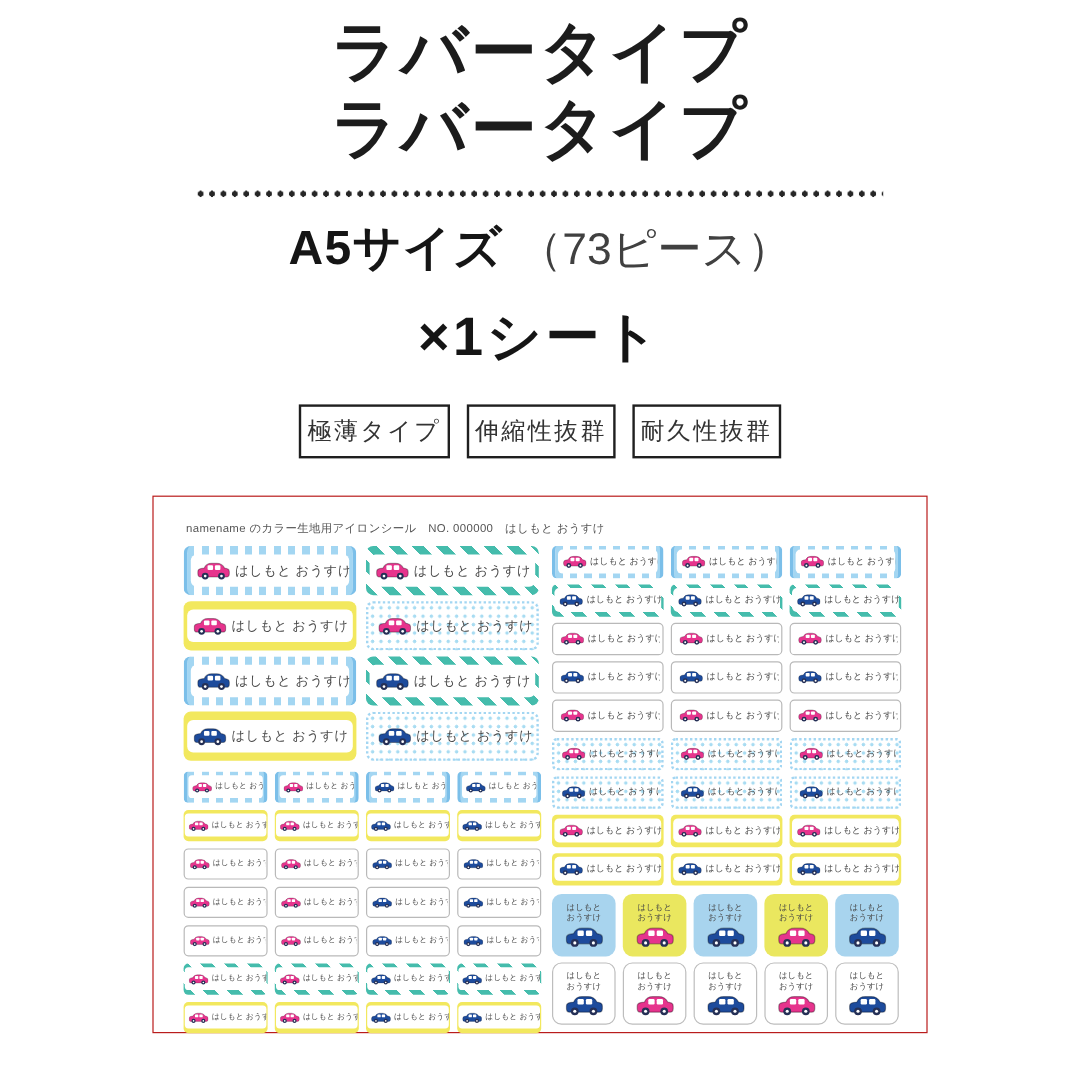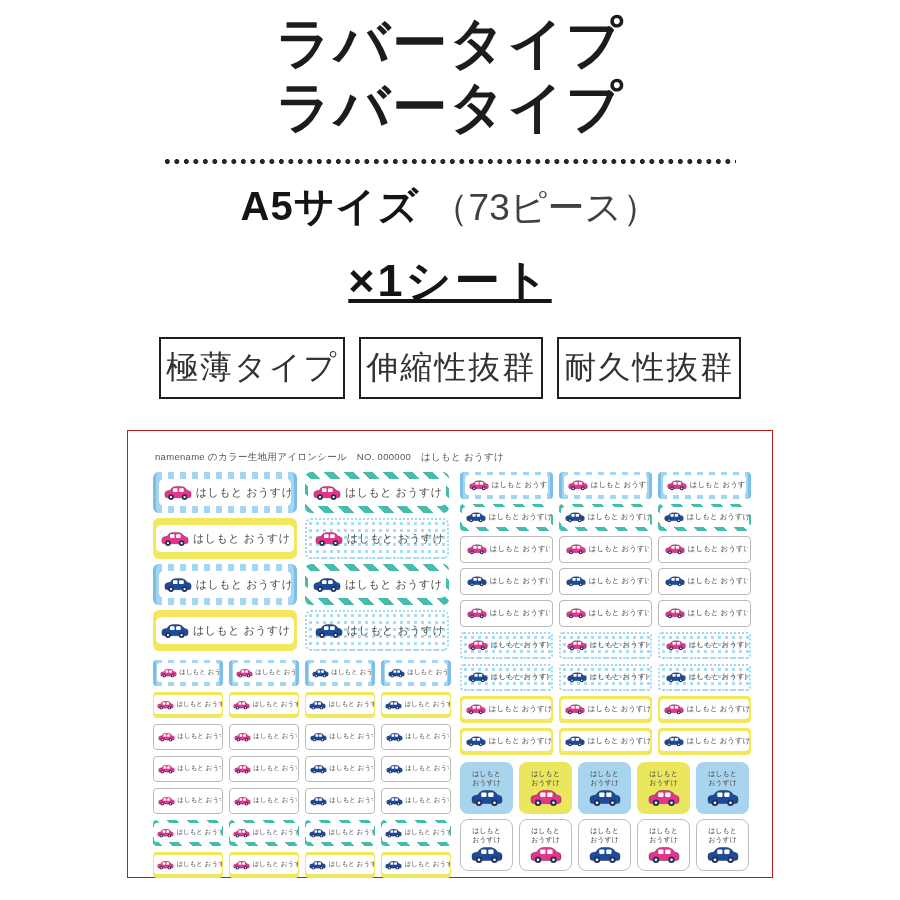--- a/index.html
+++ b/index.html
@@ -5,23 +5,23 @@
   html,body{margin:0;padding:0;background:#ffffff;}
   body{font-family:"Liberation Sans","DejaVu Sans",sans-serif;color:#1b1b1b;}
   .page{width:900px;height:900px;margin:0 auto;text-align:center;overflow:hidden;position:relative;background:#fff;}
 
   .title{margin:0;padding-top:12px;font-size:55px;font-weight:800;line-height:1.16;letter-spacing:2px;color:#1c1c1c;}
   .divider{width:572px;height:7px;margin:18px auto 14px;
     background-image:radial-gradient(circle at 3.2px 3.5px,#262626 2.4px,rgba(0,0,0,0) 2.6px);
     background-size:9.5px 7px;background-repeat:repeat-x;}
   .size-line{font-size:40px;font-weight:800;letter-spacing:1px;color:#151515;}
   .size-line .pieces{font-weight:400;font-size:37px;letter-spacing:0;color:#404040;}
-  .sheet-count{margin-top:17px;font-size:45px;font-weight:800;letter-spacing:3px;color:#151515;text-decoration:underline;}
+  .sheet-count{margin-top:17px;font-size:45px;font-weight:800;letter-spacing:3px;color:#151515;}
   .badges{margin-top:26px;display:flex;justify-content:center;gap:14px;}
-  .badge{border:2.5px solid #1f1f1f;padding:7px 5px;font-size:32px;color:#333;letter-spacing:2px;background:#fff;}
+  .badge{border:2.5px solid #1f1f1f;padding:7px 5px;font-size:20px;color:#333;letter-spacing:2px;background:#fff;}
 
   .sheet{margin:31px auto 0;width:646px;height:448px;border:1px solid #b91c1c;box-sizing:border-box;
     padding:20px 25px 8px;text-align:left;background:#fff;}
   .sheet-header{font-size:9.5px;color:#555;margin:0 0 8px 2px;letter-spacing:.3px;white-space:nowrap;overflow:hidden;}
   .sheet-body{display:flex;gap:9px;}
   .section-left{width:298px;flex:0 0 auto;}
   .section-right{width:292px;flex:0 0 auto;}
 
   .row{display:flex;margin-bottom:5px;}
   .row-lg{gap:8px;}

